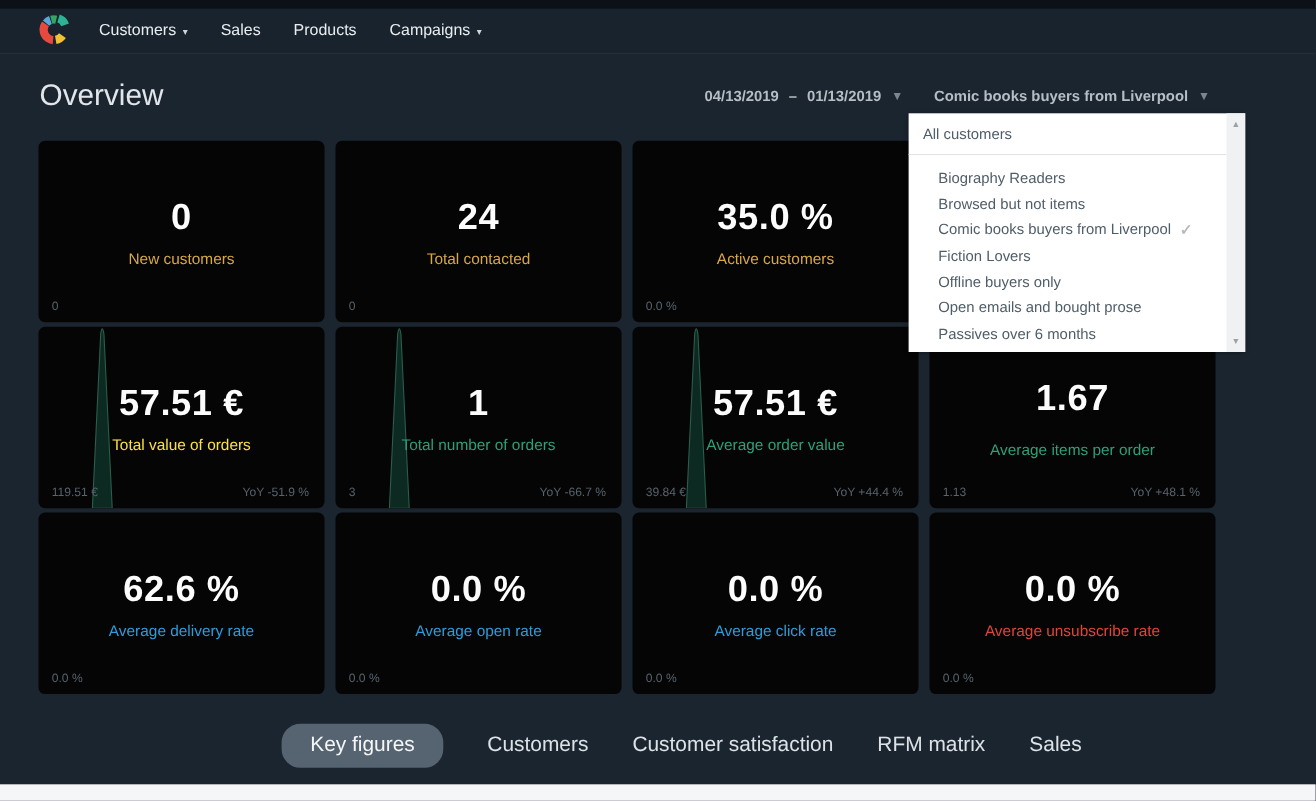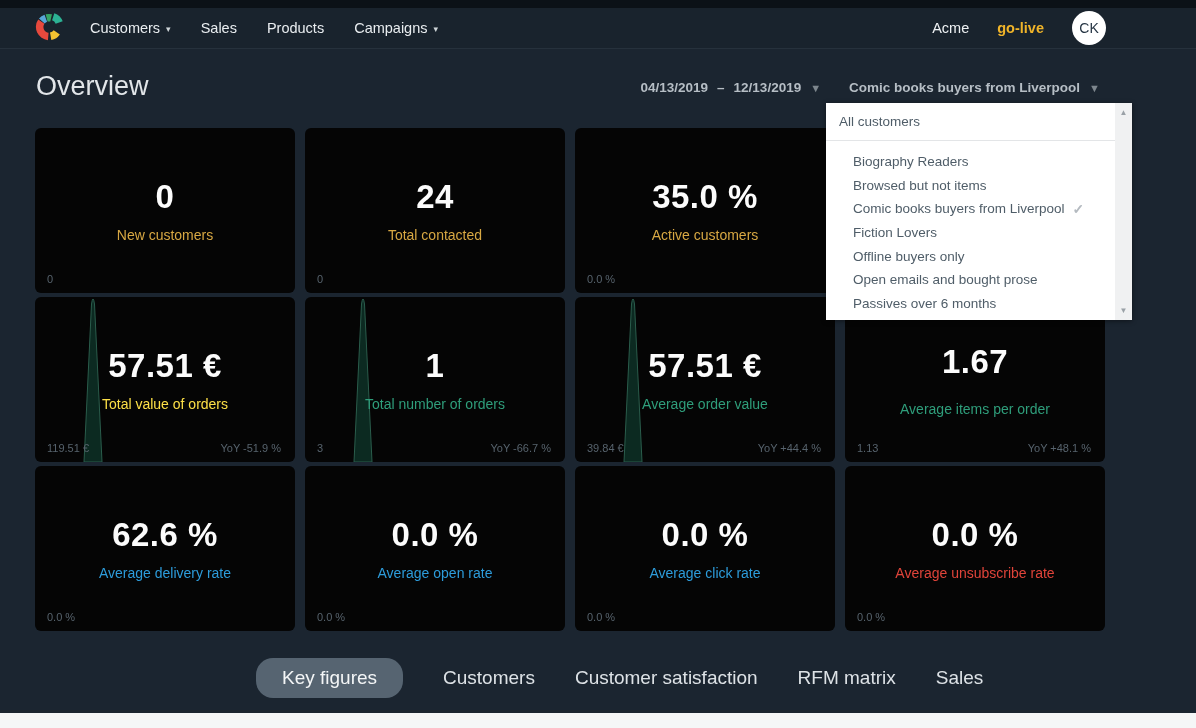--- a/index.html
+++ b/index.html
@@ -83,36 +83,31 @@
       <span>Sales</span>
     </div>
     <div class="nav-item">
       <span>Products</span>
     </div>
     <div class="nav-item">
       <span>Campaigns</span>
       <span class="nav-caret">▾</span>
     </div>
   </div>
-  <div class="nav-right">
-    <span class="nav-account">Acme</span>
-    <span class="nav-golive" style="color: rgb(240, 180, 41);">go-live</span>
-    <div class="avatar">CK</div>
-  </div>
 </div>
 
 <div class="page">
 
   <div class="page-title">Overview</div>
 
   <div class="controls">
     <div class="control">
       <span>04/13/2019</span>
       <span>–</span>
-      <span>12/13/2019</span>
+      <span>01/13/2019</span>
       <span class="sel-caret">▼</span>
     </div>
     <div class="control">
       <span>Comic books buyers from Liverpool</span>
       <span class="sel-caret">▼</span>
     </div>
   </div>
 
   <div class="grid">
 

